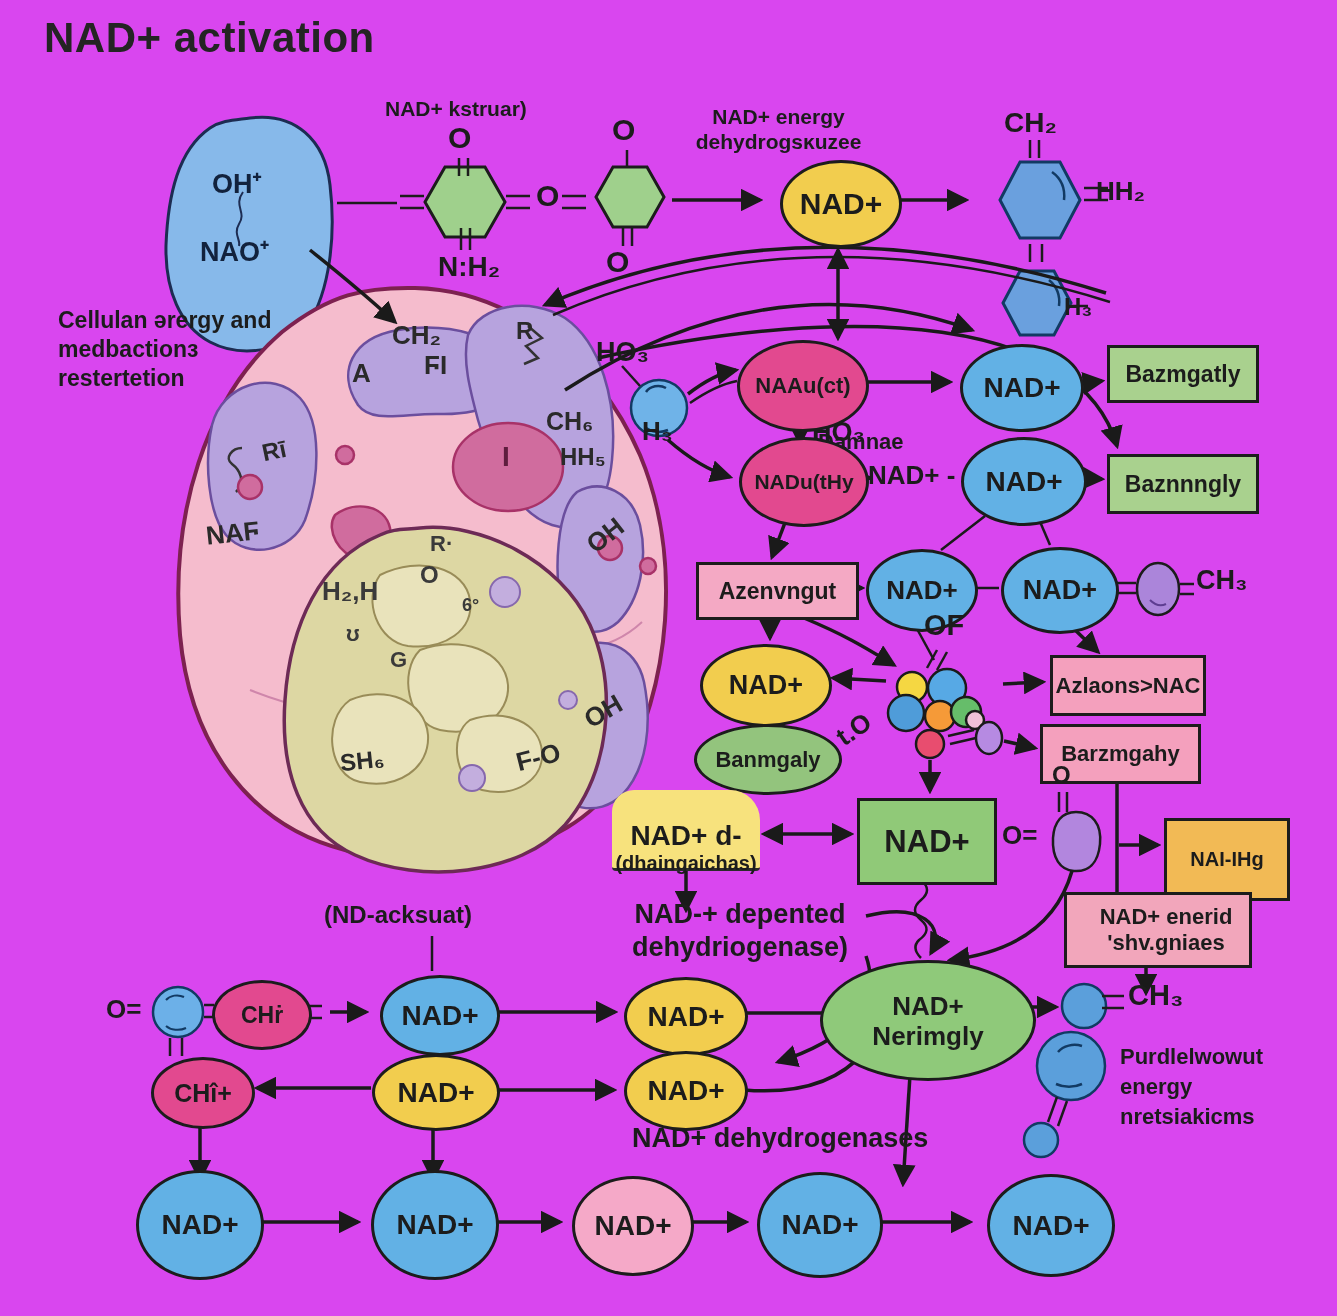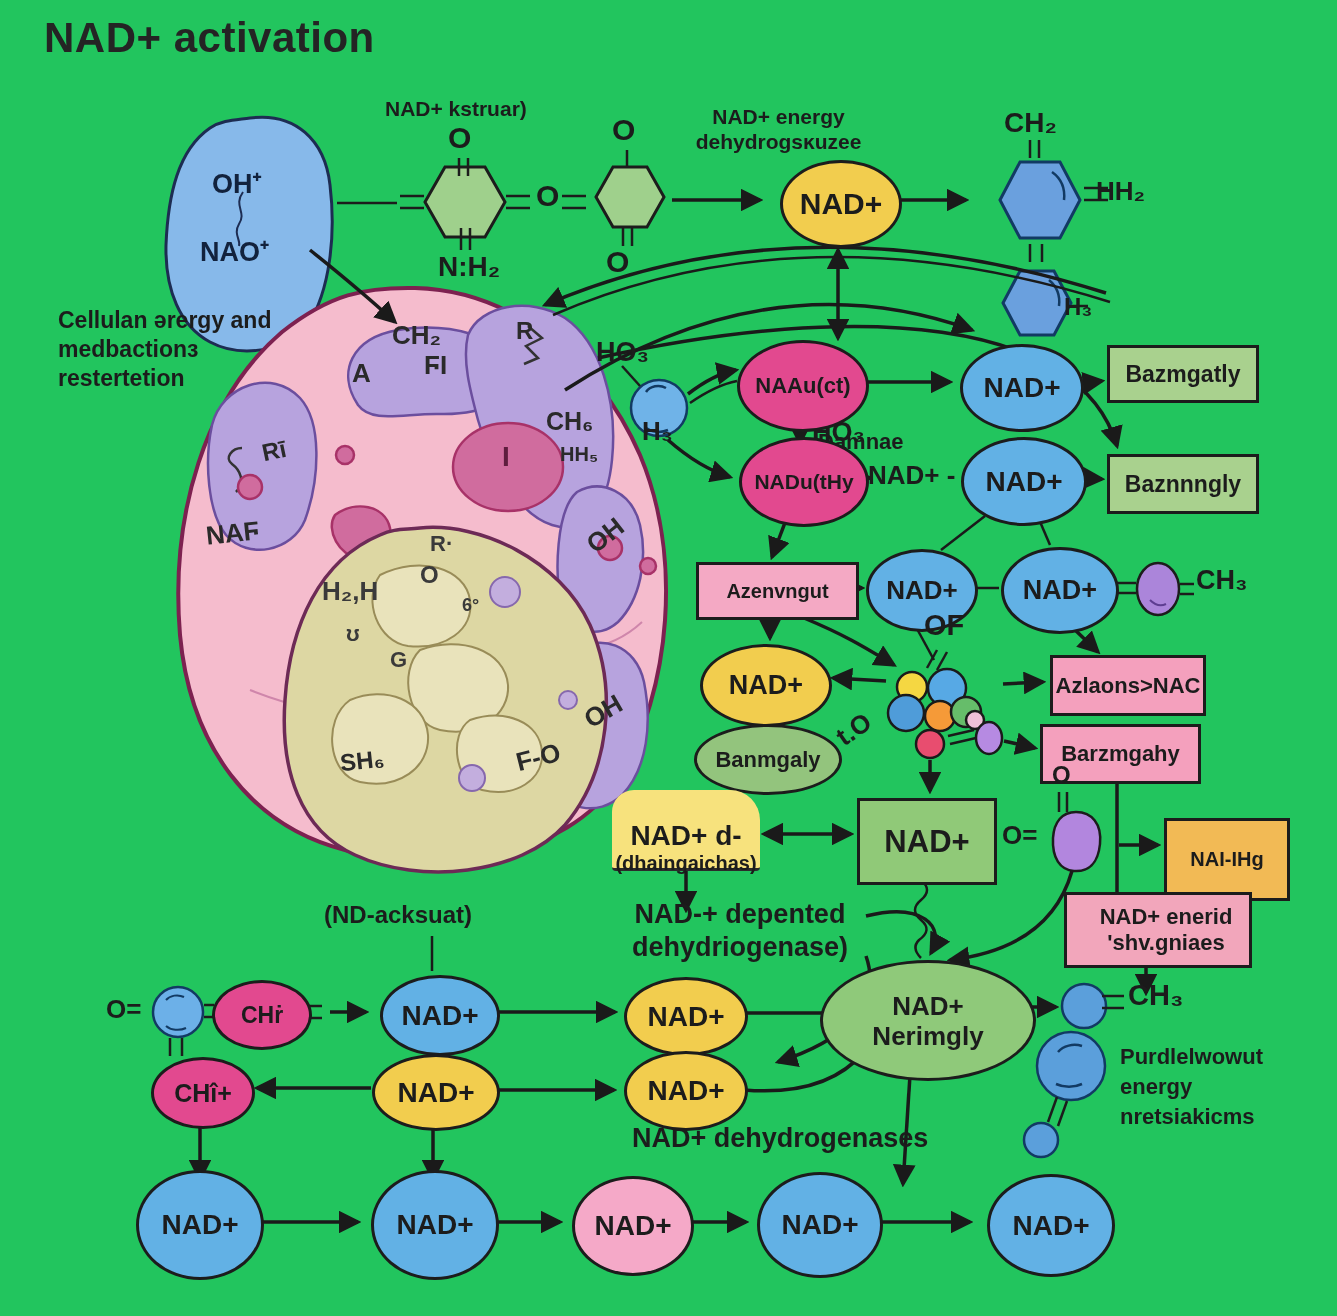--- a/index.html
+++ b/index.html
@@ -1,16 +1,16 @@
 <!DOCTYPE html>
 <html><head>
 <meta charset="utf-8">
 <style>
   html,body{margin:0;padding:0;background:#e9e9e7;}
-  #stage{position:relative;width:1337px;height:1316px;background:#22c55e;overflow:hidden;
+  #stage{position:relative;width:1337px;height:1316px;background:#d946ef;overflow:hidden;
          font-family:"Liberation Sans",sans-serif;color:#1c1c1c;}
   #overlay{position:absolute;left:0;top:0;width:1337px;height:1316px;}
   .lbl{position:absolute;font-weight:600;color:#1c1c1c;white-space:nowrap;line-height:1.05;}
   .ell{position:absolute;border:3px solid #1c1c1c;border-radius:50%;display:flex;flex-direction:column;
        align-items:center;justify-content:center;font-weight:600;text-align:center;}
   .box{position:absolute;border:3px solid #1c1c1c;display:flex;flex-direction:column;align-items:center;
        justify-content:center;font-weight:600;text-align:center;}
   .title{font-weight:700;letter-spacing:0.5px;color:#242424;}
   .stack{position:absolute;font-weight:600;color:#1c1c1c;}
 </style>
@@ -265,21 +265,21 @@
 
 <div class="lbl" style="left:1004px;top:108px;font-size:28px;">CH₂</div>
 <div class="lbl" style="left:1096px;top:178px;font-size:26px;">HH₂</div>
 <div class="lbl" style="left:1064px;top:294px;font-size:24px;">H₃</div>
 
 <div class="lbl" style="left:392px;top:322px;font-size:26px;color:#2a2a2a;">CH₂</div>
 <div class="lbl" style="left:352px;top:360px;font-size:26px;color:#2a2a2a;">A</div>
 <div class="lbl" style="left:424px;top:352px;font-size:26px;color:#2a2a2a;">ϜI</div>
 <div class="lbl" style="left:516px;top:318px;font-size:24px;color:#2a2a2a;">R</div>
 <div class="lbl" style="left:546px;top:408px;font-size:25px;color:#2a2a2a;">CH₆</div>
-<div class="lbl" style="left:560px;top:444px;font-size:20px;color:#2a2a2a;">HH₅</div>
+<div class="lbl" style="left:560px;top:444px;font-size:24px;color:#2a2a2a;">HH₅</div>
 <div class="lbl" style="left:262px;top:438px;font-size:24px;transform:rotate(-12deg);color:#2a2a2a;">Rī</div>
 <div class="lbl" style="left:206px;top:520px;font-size:26px;transform:rotate(-6deg);color:#2a2a2a;">NAϜ</div>
 <div class="lbl" style="left:502px;top:442px;font-size:28px;color:#5e1d3e;">I</div>
 <div class="lbl" style="left:586px;top:522px;font-size:26px;transform:rotate(-38deg);color:#2a2a2a;">OH</div>
 <div class="lbl" style="left:584px;top:698px;font-size:26px;transform:rotate(-30deg);color:#2a2a2a;">OH</div>
 <div class="lbl" style="left:516px;top:744px;font-size:26px;transform:rotate(-14deg);color:#2a2a2a;">F-O</div>
 <div class="lbl" style="left:340px;top:748px;font-size:24px;transform:rotate(-6deg);color:#2a2a2a;">SH₆</div>
 <div class="lbl" style="left:430px;top:532px;font-size:22px;color:#3a3a3a;">R·</div>
 <div class="lbl" style="left:420px;top:562px;font-size:24px;color:#3a3a3a;">O</div>
 <div class="lbl" style="left:322px;top:578px;font-size:26px;color:#3a3a3a;">H₂,H</div>
@@ -305,21 +305,21 @@
 <div class="ell" style="left:961px;top:437px;width:120px;height:83px;background:#62b1e5;font-size:28px;">
   <span>NAD+</span>
 </div>
 <div class="box" style="left:1107px;top:345px;width:146px;height:52px;background:#a9d18e;font-size:23px;">
   <span>Bazmgatly</span>
 </div>
 <div class="box" style="left:1107px;top:454px;width:146px;height:54px;background:#a9d18e;font-size:23px;">
   <span>Baznnngly</span>
 </div>
 
-<div class="box" style="left:696px;top:562px;width:157px;height:52px;background:#f4a9c4;font-size:20px;">
+<div class="box" style="left:696px;top:562px;width:157px;height:52px;background:#f4a9c4;font-size:23px;">
   <span>Azenvngut</span>
 </div>
 <div class="ell" style="left:866px;top:549px;width:106px;height:77px;background:#62b1e5;font-size:26px;">
   <span>NAD+</span>
 </div>
 <div class="ell" style="left:1001px;top:547px;width:112px;height:81px;background:#62b1e5;font-size:27px;">
   <span>NAD+</span>
 </div>
 <div class="lbl" style="left:1196px;top:566px;font-size:27px;">CH₃</div>
 <div class="lbl" style="left:924px;top:610px;font-size:29px;">OF</div>

